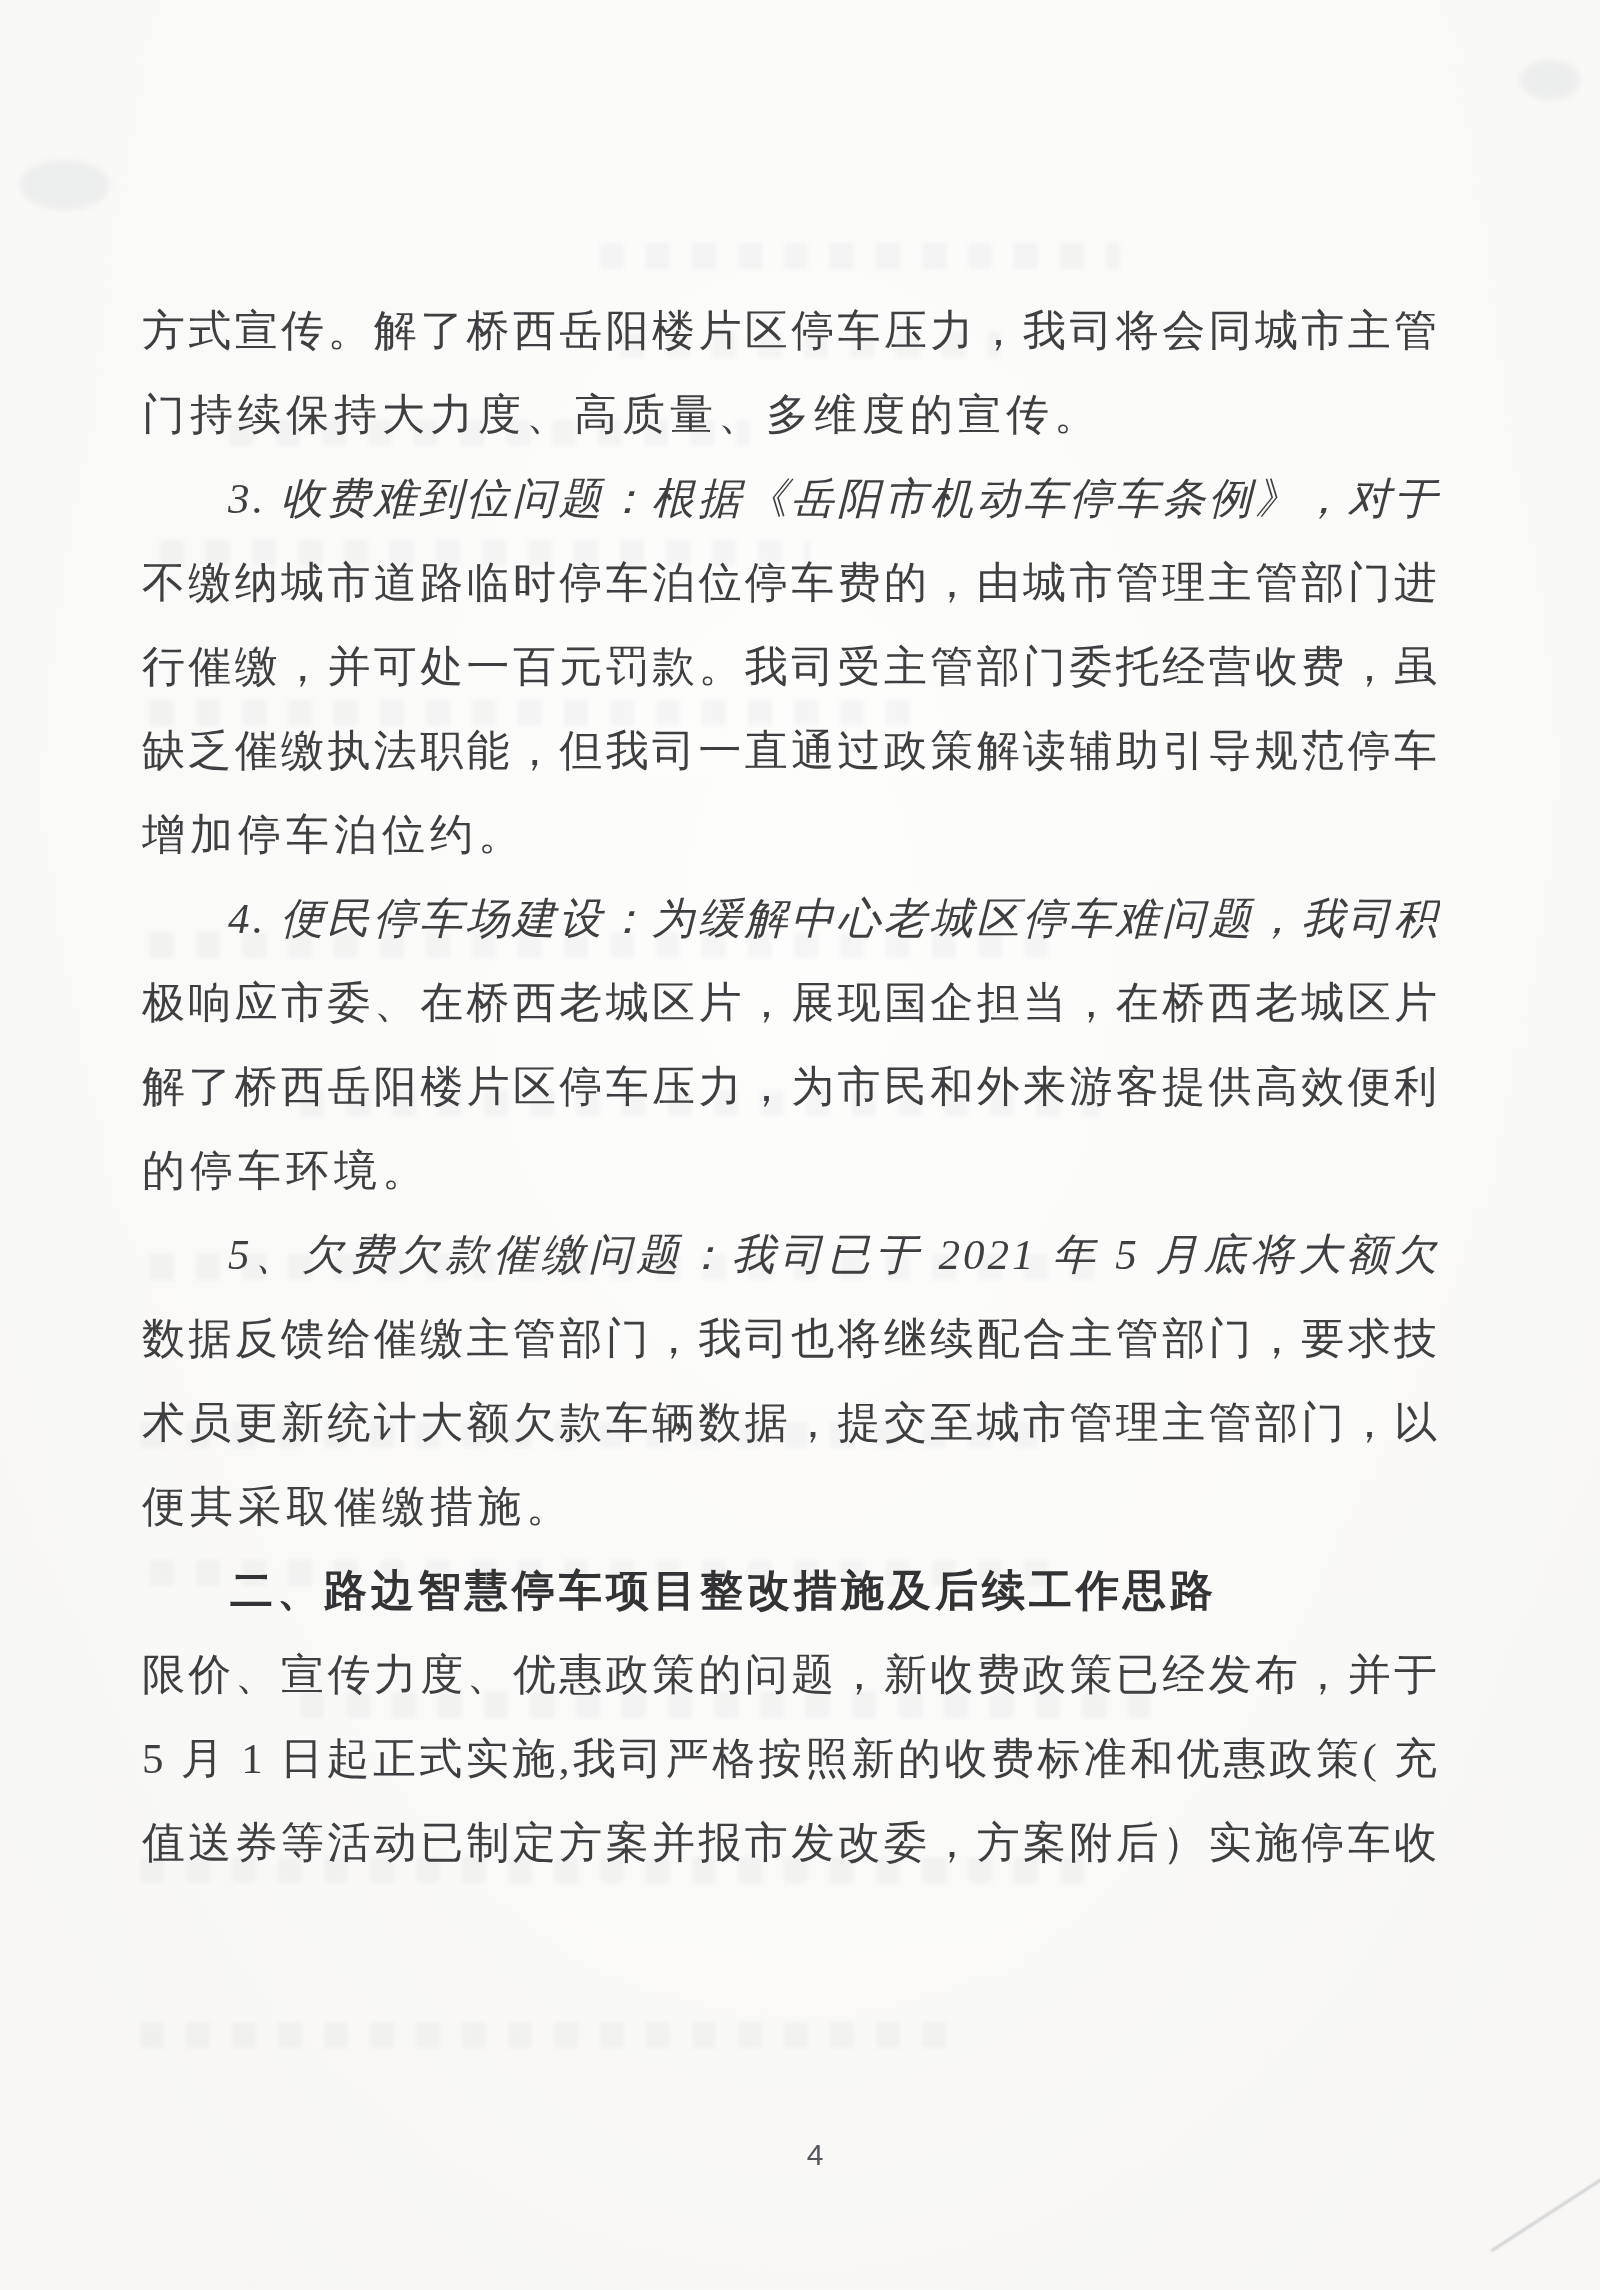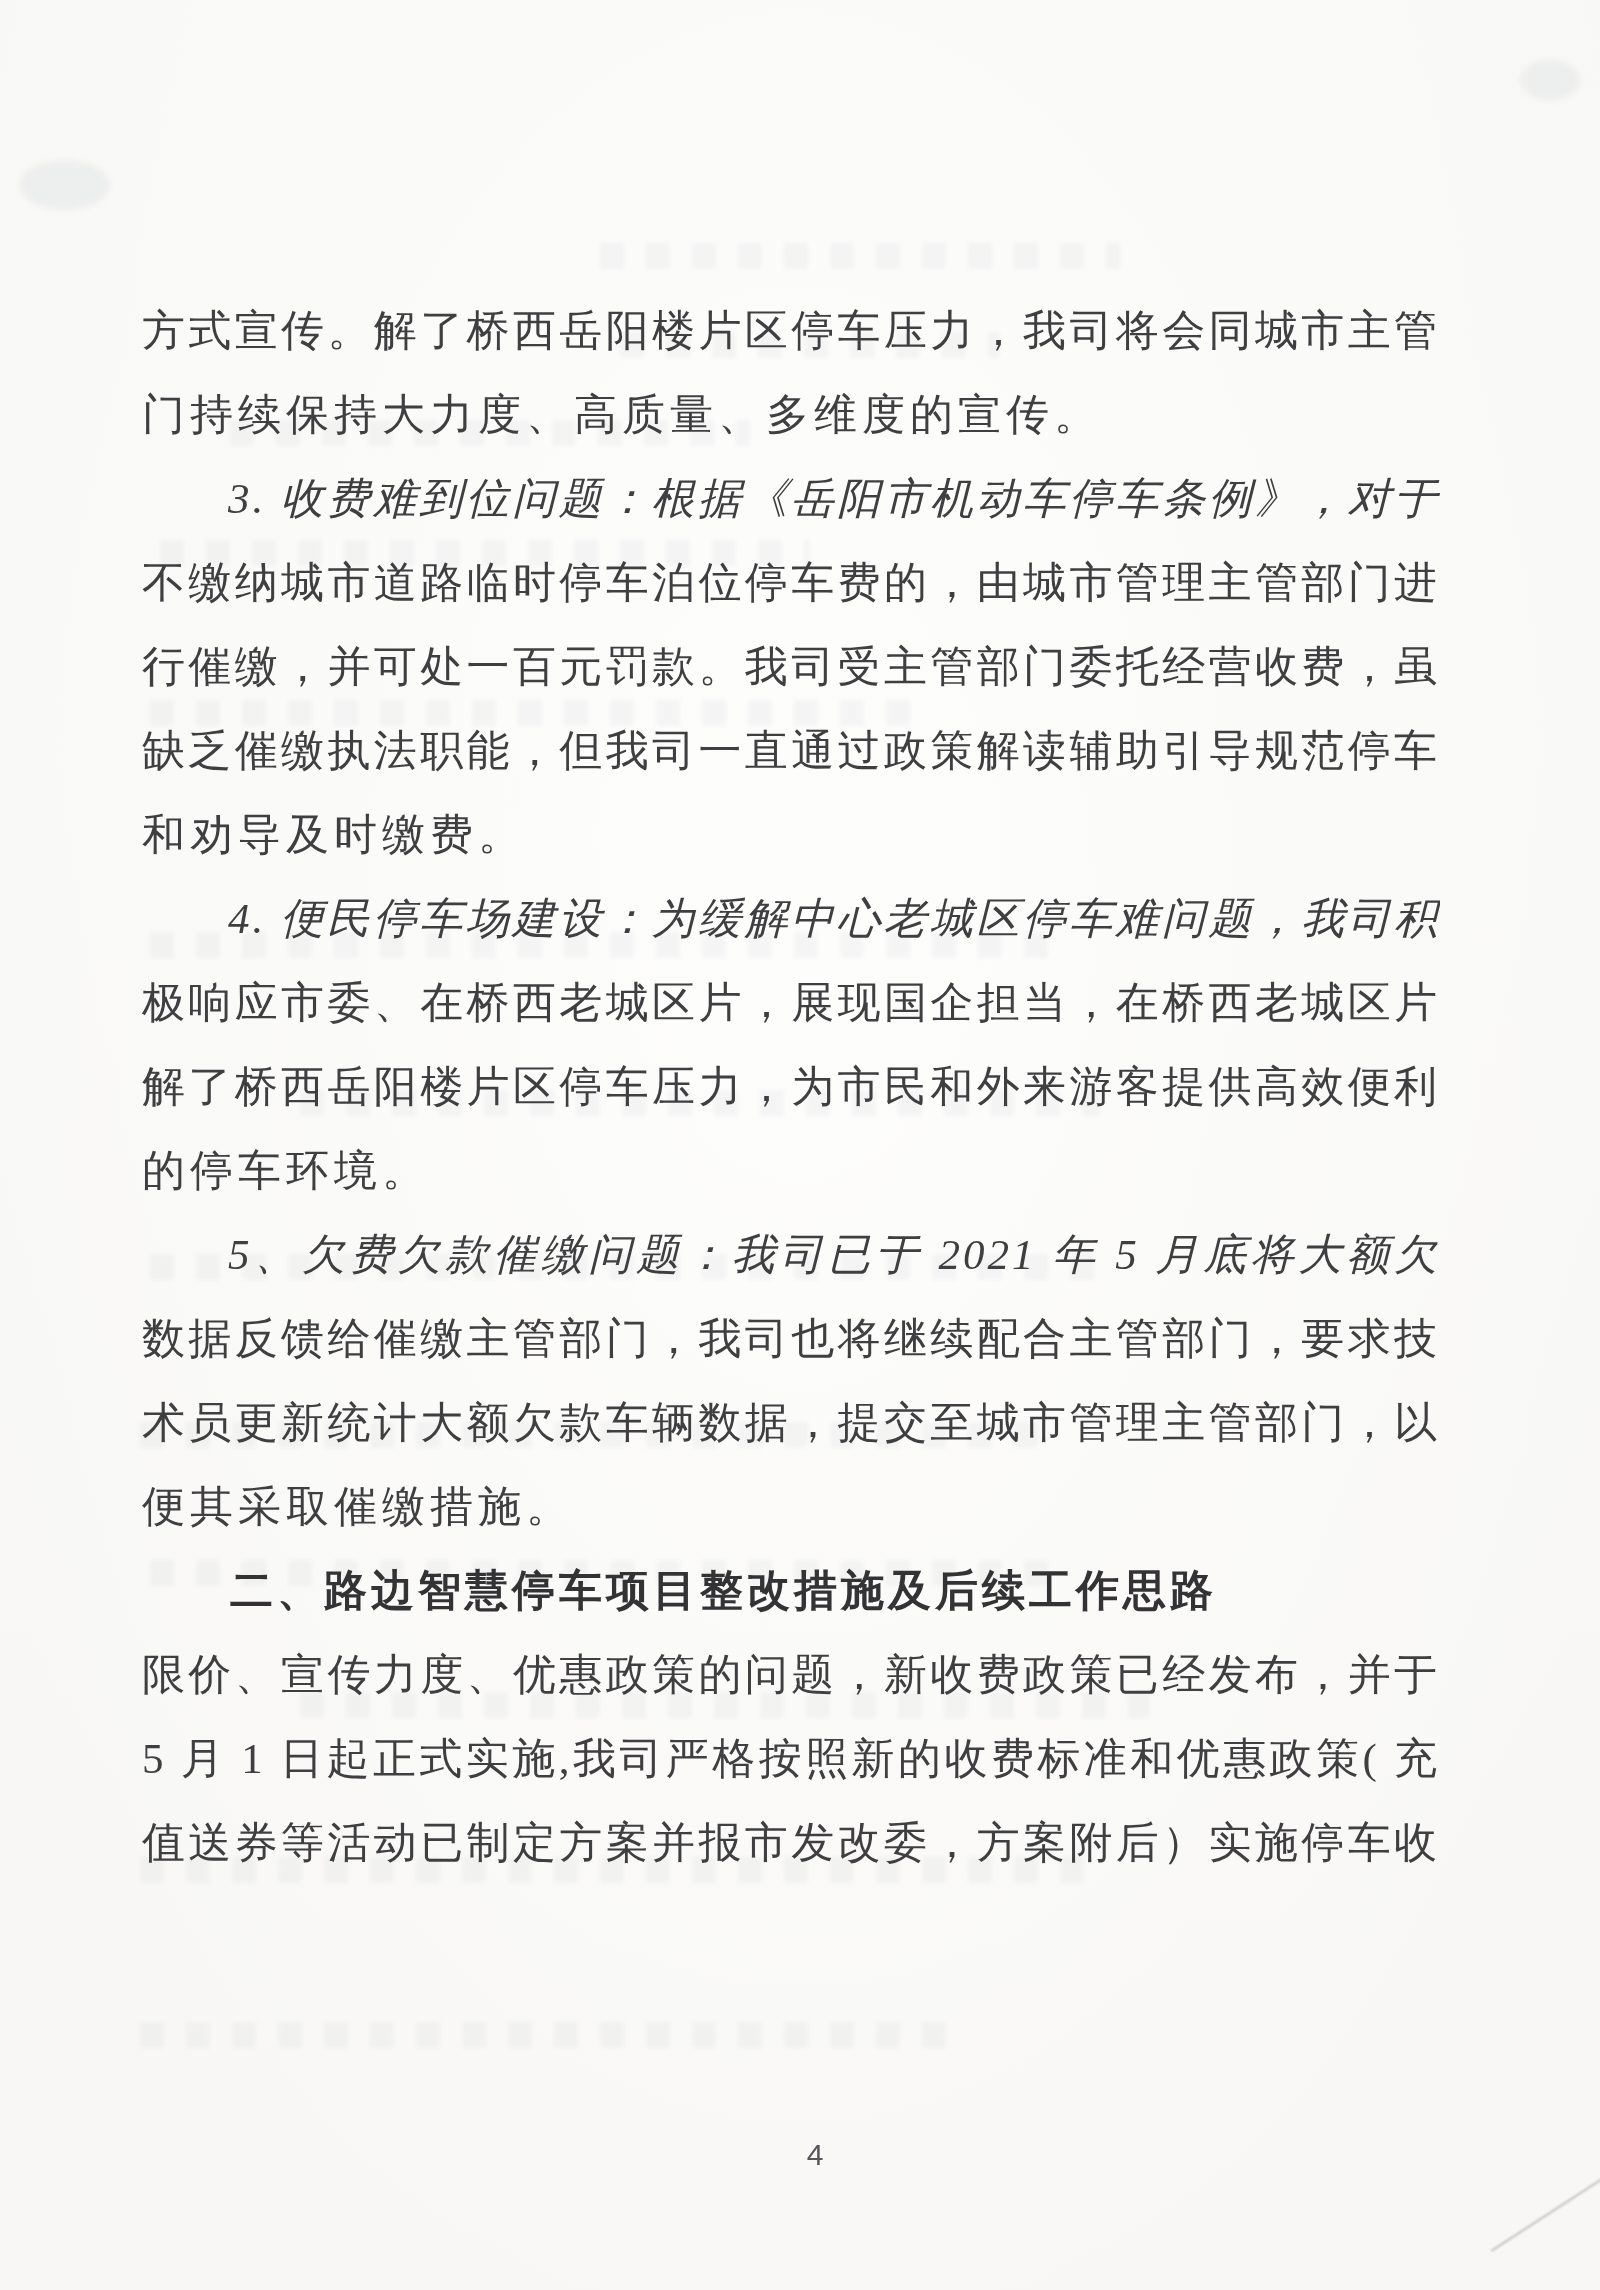--- a/index.html
+++ b/index.html
@@ -108,21 +108,21 @@
   <div class="smudge" style="left:1520px;top:60px;width:60px;height:40px;"></div>
   <div class="pencil-mark"></div>
 
   <div class="text-block">
     <div class="line justify">方式宣传。解了桥西岳阳楼片区停车压力，我司将会同城市主管部</div>
     <div class="line">门持续保持大力度、高质量、多维度的宣传。</div>
     <div class="line indent justify">3. 收费难到位问题：根据《岳阳市机动车停车条例》，对于</div>
     <div class="line justify">不缴纳城市道路临时停车泊位停车费的，由城市管理主管部门进</div>
     <div class="line justify">行催缴，并可处一百元罚款。我司受主管部门委托经营收费，虽</div>
     <div class="line justify">缺乏催缴执法职能，但我司一直通过政策解读辅助引导规范停车</div>
-    <div class="line">和劝导及时缴费。</div>
+    <div class="line">增加停车泊位约。</div>
     <div class="line indent justify">4. 便民停车场建设：为缓解中心老城区停车难问题，我司积</div>
     <div class="line justify">极响应市委、在桥西老城区片，展现国企担当，在桥西老城区片</div>
     <div class="line justify">解了桥西岳阳楼片区停车压力，为市民和外来游客提供高效便利</div>
     <div class="line">的停车环境。</div>
     <div class="line indent justify">5、欠费欠款催缴问题：我司已于 2021 年 5 月底将大额欠费</div>
     <div class="line justify">数据反馈给催缴主管部门，我司也将继续配合主管部门，要求技</div>
     <div class="line justify">术员更新统计大额欠款车辆数据，提交至城市管理主管部门，以</div>
     <div class="line">便其采取催缴措施。</div>
     <div class="line heading">二、路边智慧停车项目整改措施及后续工作思路</div>
     <div class="line justify">限价、宣传力度、优惠政策的问题，新收费政策已经发布，并于</div>

